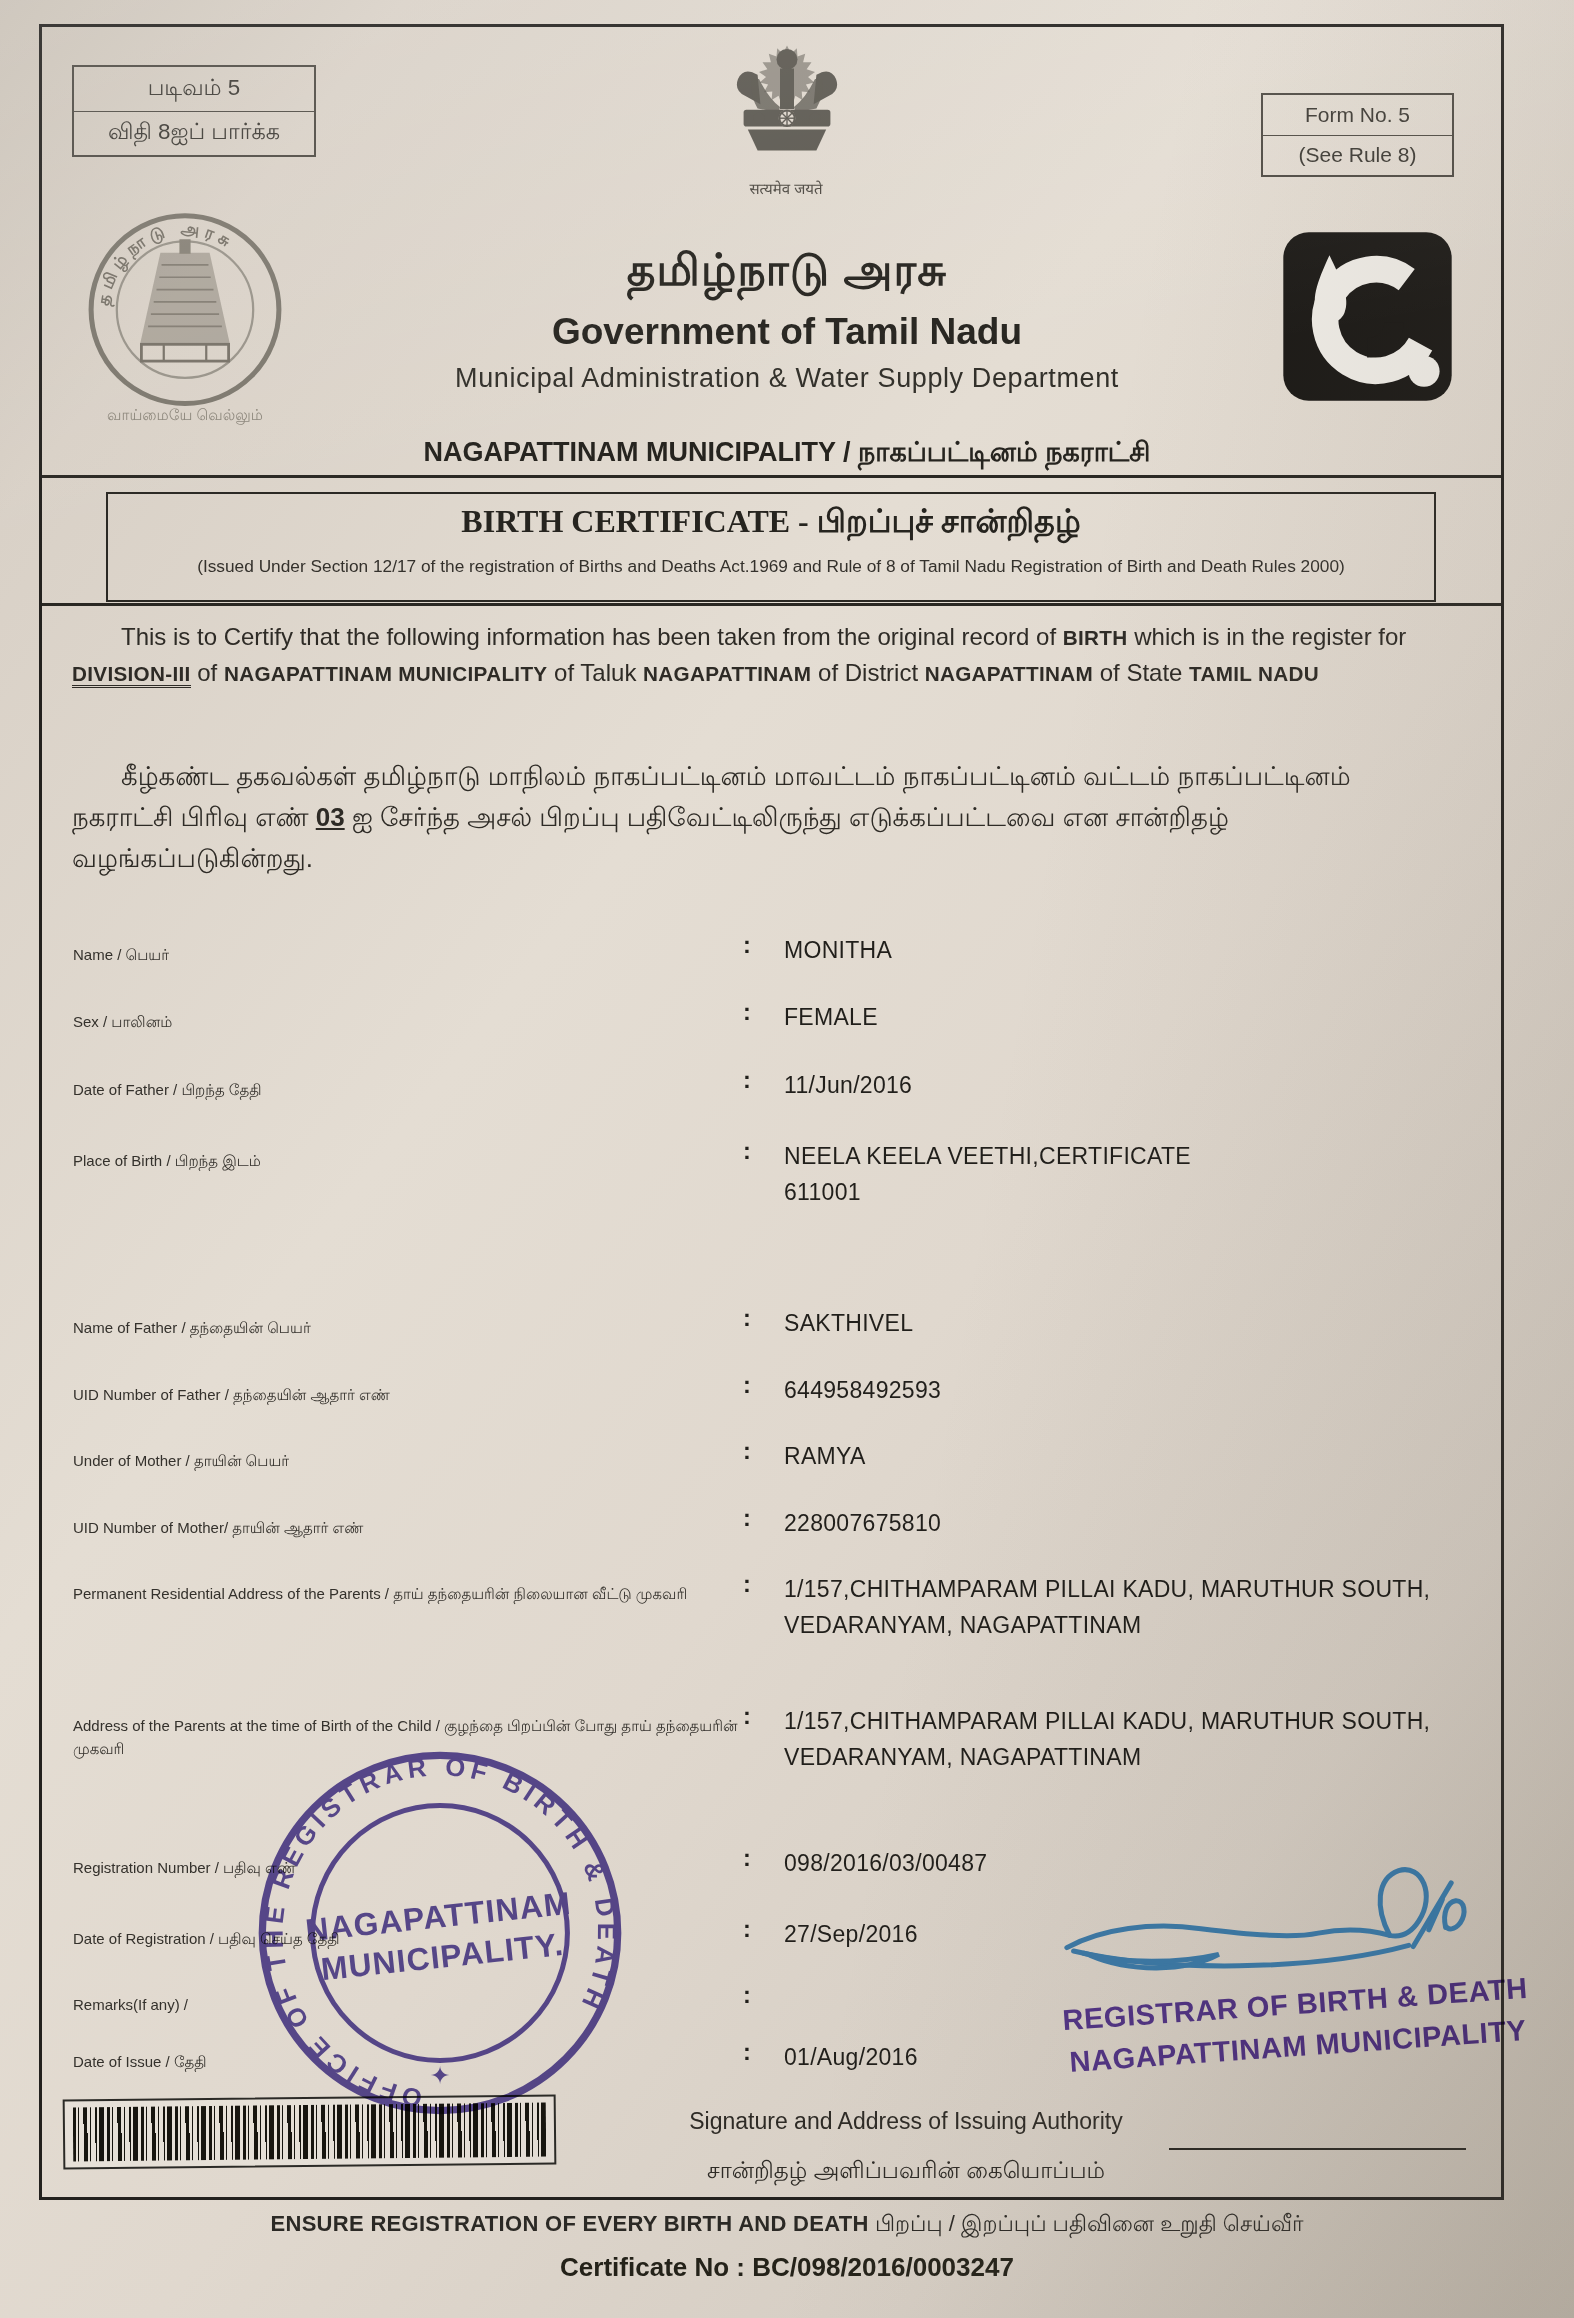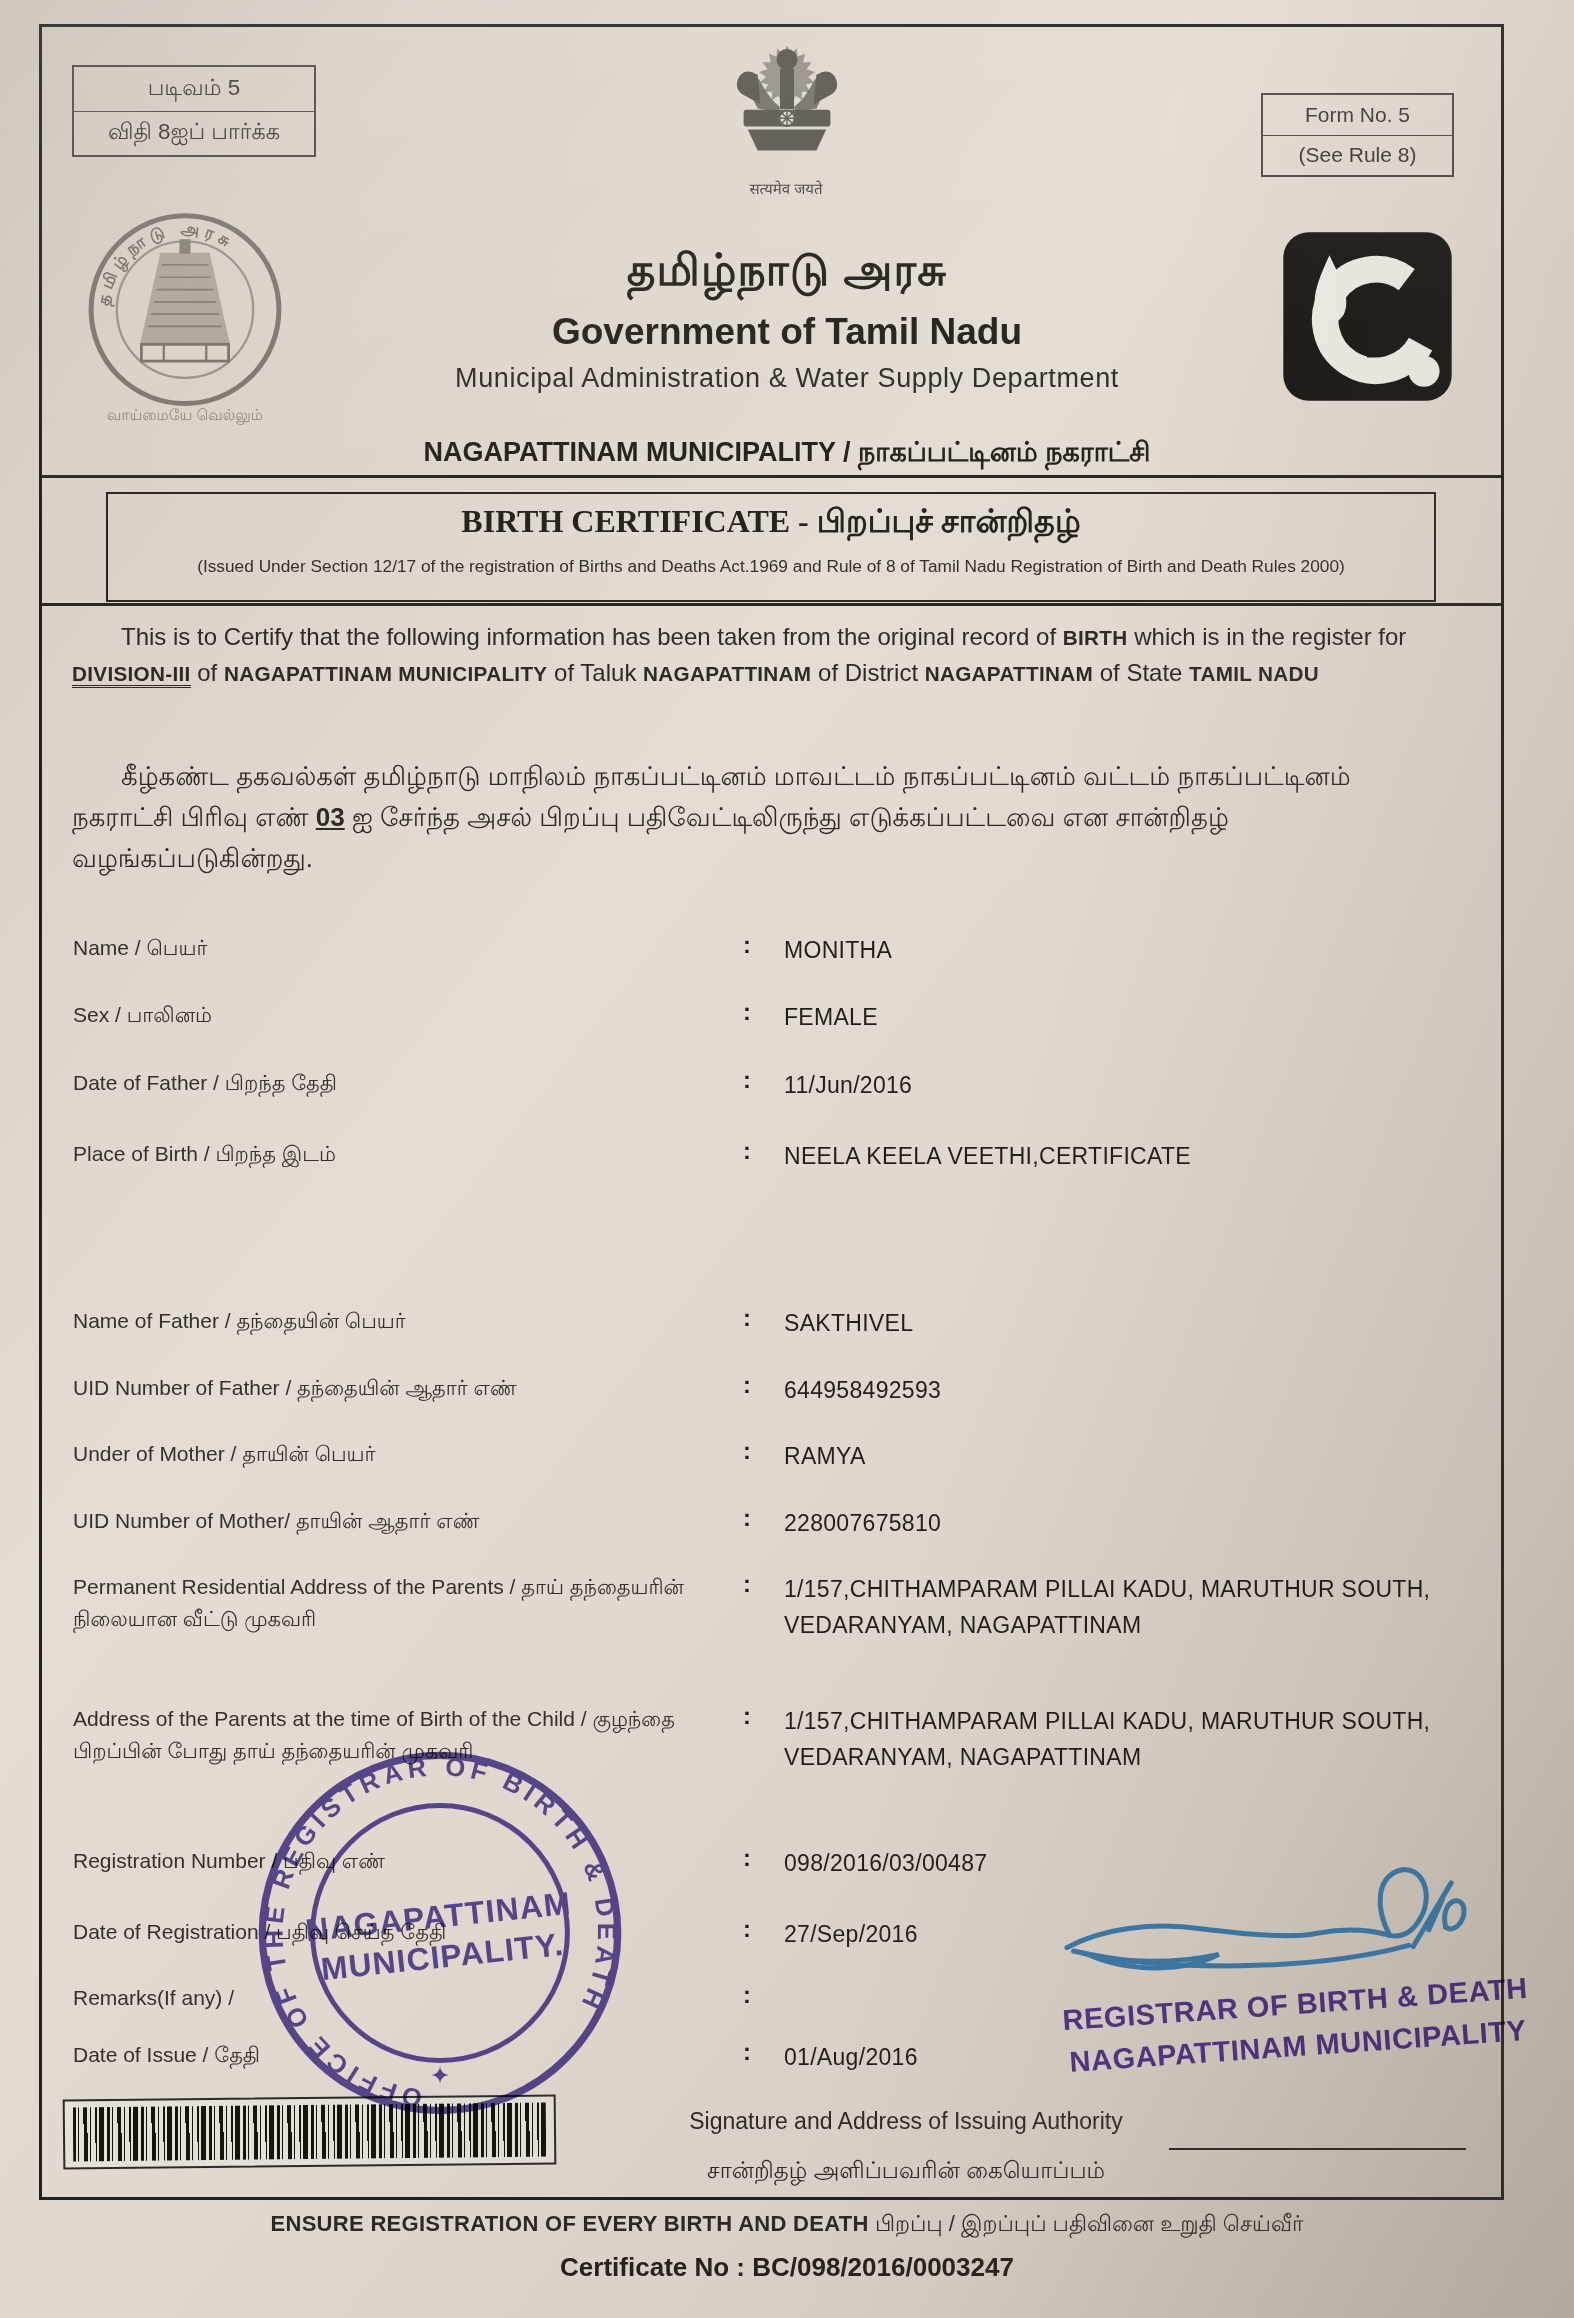--- a/index.html
+++ b/index.html
@@ -31,21 +31,21 @@
     border:2.2px solid #2a2823; text-align:center; padding-top:9px; }
   .certbox .t{ font-family:"Liberation Serif", serif; font-size:32px; font-weight:bold; color:#26241f; }
   .certbox .s{ font-size:17.3px; margin-top:12.3px; color:#34312c; }
   .para{ position:absolute; left:72px; font-size:24px; line-height:1.52; color:#2e2b26; }
   .para .ind{ display:inline-block; width:49px; }
   .fv{ font-weight:bold; font-size:20.7px; letter-spacing:0.3px; }
   .u2{ border-bottom:3.4px double #2e2b26; }
   .u1{ text-decoration:underline; }
   .tamil-para{ top:756px; width:1330px; font-size:26px; line-height:1.58; }
   .row{ position:absolute; left:0; top:0; width:1574px; z-index:2; }
-  .lbl{ position:absolute; left:73px; top:0; width:643px; font-size:21px; line-height:1.5; color:#34312c; }
+  .lbl{ position:absolute; left:73px; top:12px; width:643px; font-size:15px; line-height:1.5; color:#34312c; }
   .colon{ position:absolute; left:743px; top:0; font-size:23.5px; font-weight:bold; color:#211f1b; }
   .val{ position:absolute; left:784px; top:0; width:648px; font-size:23px; font-weight:normal;
         letter-spacing:0.3px; color:#211f1b; line-height:36px; }
   .stamp{ position:absolute; left:250px; top:1743px; width:380px; height:380px;
           z-index:3; mix-blend-mode:multiply; opacity:.88; }
   .reg-stamp{ position:absolute; left:1045px; top:1983px; width:503px; z-index:3;
     transform:rotate(-4deg); text-align:center; color:#5532a6; font-weight:bold;
     font-size:29px; line-height:42px; letter-spacing:0.6px; mix-blend-mode:multiply; opacity:.92; }
   .signature{ position:absolute; left:1051px; top:1846px; width:425px; height:143px; z-index:3; }
   .sigline{ position:absolute; left:1169px; top:2148px; width:297px; border-top:2.8px solid #26241f; }
@@ -186,20 +186,21 @@
     <div class="val">
         <div>11/Jun/2016</div>
       </div>
   </div>
 
   <div class="row" style="top:1138px">
     <div class="lbl">Place of Birth / பிறந்த இடம்</div>
     <div class="colon">:</div>
     <div class="val">
       <div>NEELA KEELA VEETHI,CERTIFICATE</div>
+      <div>611001</div>
     </div>
   </div>
 
   <div class="row" style="top:1305px">
     <div class="lbl">Name of Father / தந்தையின் பெயர்</div>
     <div class="colon">:</div>
     <div class="val">
         <div>SAKTHIVEL</div>
       </div>
   </div>

